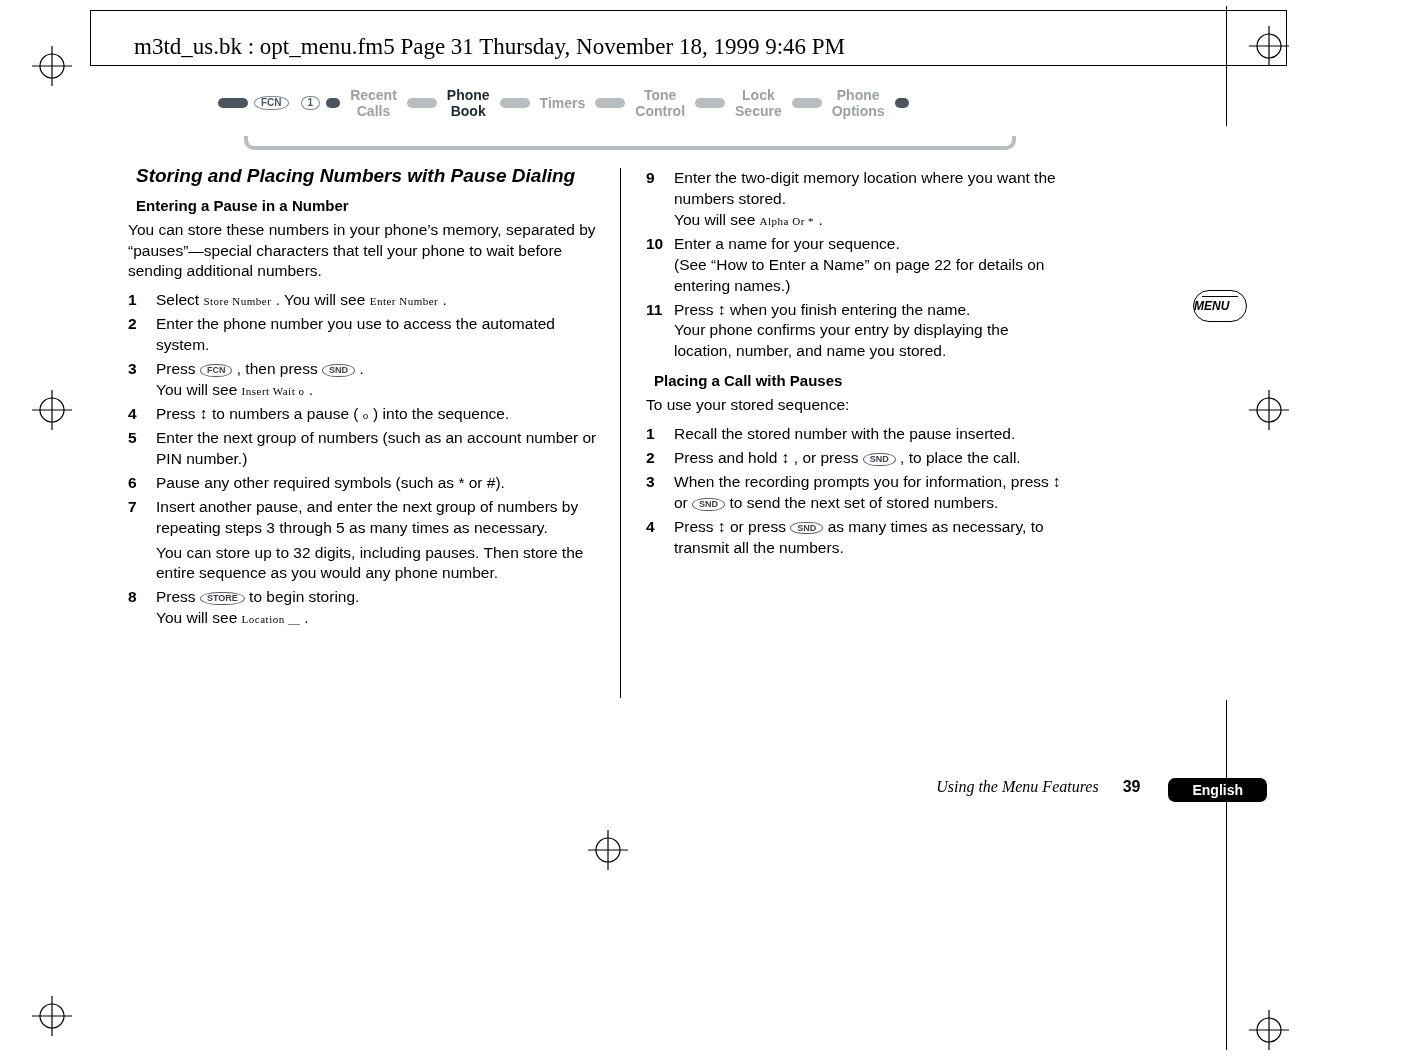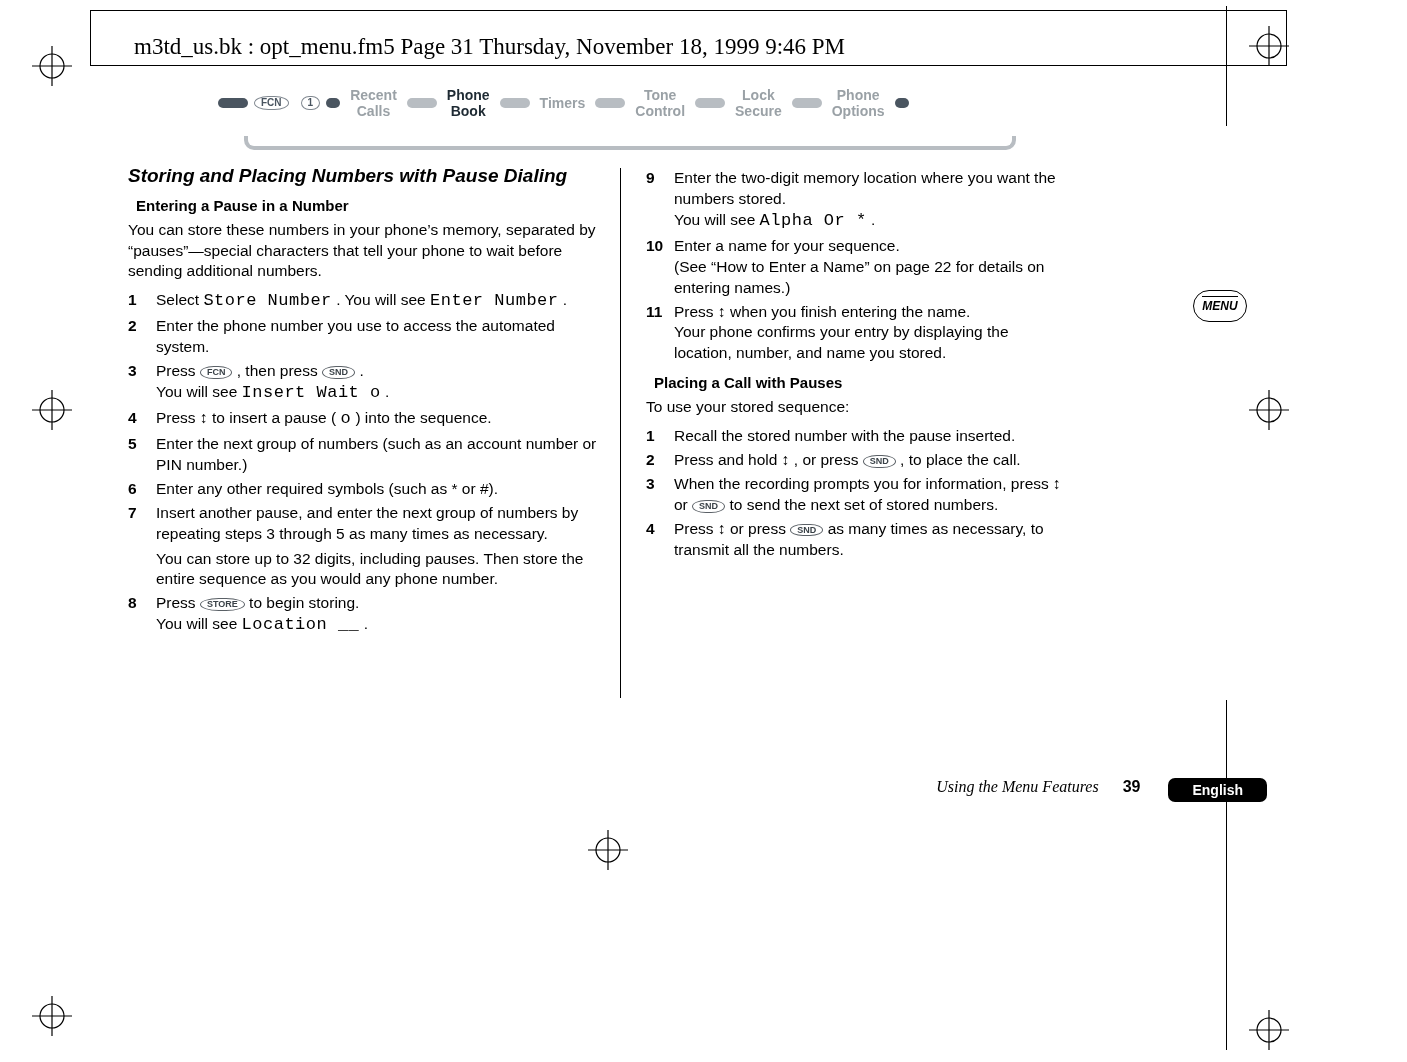--- a/index.html
+++ b/index.html
@@ -19,30 +19,30 @@
   .fcn-badge{display:inline-flex;align-items:center;margin:0 6px}
   .fcn-badge .oval{display:inline-block;border:1.4px solid #808890;border-radius:50%/60%;padding:1px 6px;font:600 10px/1 Arial,Helvetica,sans-serif;color:#4a5560}
   .nav-item{font:600 14px/1.15 Arial,Helvetica,sans-serif;text-align:center;margin:0 10px}
   .nav-item.dim{color:#9aa1a6}
   .nav-item.strong{color:#1e2a33;font-weight:800}
   .nav-underbar{position:absolute;left:26px;right:2px;top:50px;height:10px;border:4px solid #b8bdc2;border-top:none;border-radius:0 0 10px 10px}
   
   .cols{position:absolute;left:128px;top:165px;width:960px;display:grid;grid-template-columns:500px 460px;column-gap:0}
   .col{padding-right:18px}
   .vdiv{position:absolute;left:620px;top:168px;width:1px;height:530px;background:#000}
-  .h2{font:italic 800 19px/1.15 Arial,Helvetica,sans-serif;margin:0 0 8px 0}
+  .h2{font:italic 800 19px/1.15 Arial,Helvetica,sans-serif;margin:0 0 8px 8px}
   .h3{font:800 15px/1.25 Arial,Helvetica,sans-serif;margin:10px 0 4px 8px}
   .para{font:400 15.5px/1.35 Arial,Helvetica,sans-serif;margin:4px 0 8px 0}
-  .mono{font-family:Liberation Mono, monospace;font-size:17px;letter-spacing:0.5px}
+  .mono{font-family:Liberation Serif, serif;font-size:11px;letter-spacing:0.5px}
   ol.steps{list-style:none;margin:0;padding:0}
   ol.steps>li{display:grid;grid-template-columns:22px 1fr;column-gap:6px;font:400 15.5px/1.35 Arial,Helvetica,sans-serif;margin:3px 0}
   ol.steps>li .n{font-weight:800}
   .inline-oval{display:inline-block;border:1.3px solid #5a6066;border-radius:50%/60%;padding:0 6px;font:600 9px/1.2 Arial,Helvetica,sans-serif;color:#3a4248;vertical-align:1px}
   
-  .menu-badge{position:absolute;right:160px;top:290px;width:52px;height:30px;border:1.5px solid #000;border-radius:16px;display:flex;align-items:center;justify-content:center;font:italic 800 12px Arial,Helvetica,sans-serif}
+  .menu-badge{position:absolute;right:160px;top:290px;width:52px;height:30px;border:1.5px solid #000;border-radius:16px;display:flex;align-items:center;justify-content:flex-start;font:italic 800 12px Arial,Helvetica,sans-serif}
   .menu-badge::before{content:"";position:absolute;left:8px;top:5px;width:36px;height:3px;border-top:1px solid #000}
   
   .footer{position:absolute;left:128px;right:140px;top:778px;height:30px}
   .footer .title{font:italic 400 16px "Times New Roman",serif;float:right;margin-right:24px}
   .footer .pg{font:800 16px Arial,Helvetica,sans-serif;float:right;margin-right:28px}
   .footer .lang{float:right;background:#000;color:#fff;font:800 14px Arial,Helvetica,sans-serif;padding:4px 24px;border-radius:7px}
   
   .vline{position:absolute;width:1px;background:#000}
 </style>
 </head>
@@ -194,32 +194,32 @@
             <span class="mono">Insert Wait o</span>
             <span>.</span>
           </div>
         </span>
       </li>
       <li>
           <span class="n">4</span>
         <span>
           <span>Press </span>
           <span>↕</span>
-          <span> to insert a pause (</span>
+          <span> to numbers a pause (</span>
           <span class="mono">o</span>
           <span>) into the sequence.</span>
         </span>
       </li>
       <li>
           <span class="n">5</span>
         <span>Enter the next group of numbers (such as an account number or PIN number.)</span>
         </li>
       <li>
           <span class="n">6</span>
-        <span>Enter any other required symbols (such as * or #).</span>
+        <span>Pause any other required symbols (such as * or #).</span>
         </li>
       <li>
           <span class="n">7</span>
         <span>
           <span>Insert another pause, and enter the next group of numbers by repeating steps 3 through 5 as many times as necessary.</span>
           <div style="margin-top:4px">You can store up to 32 digits, including pauses. Then store the entire sequence as you would any phone number.</div>
         </span>
       </li>
       <li>
           <span class="n">8</span>

